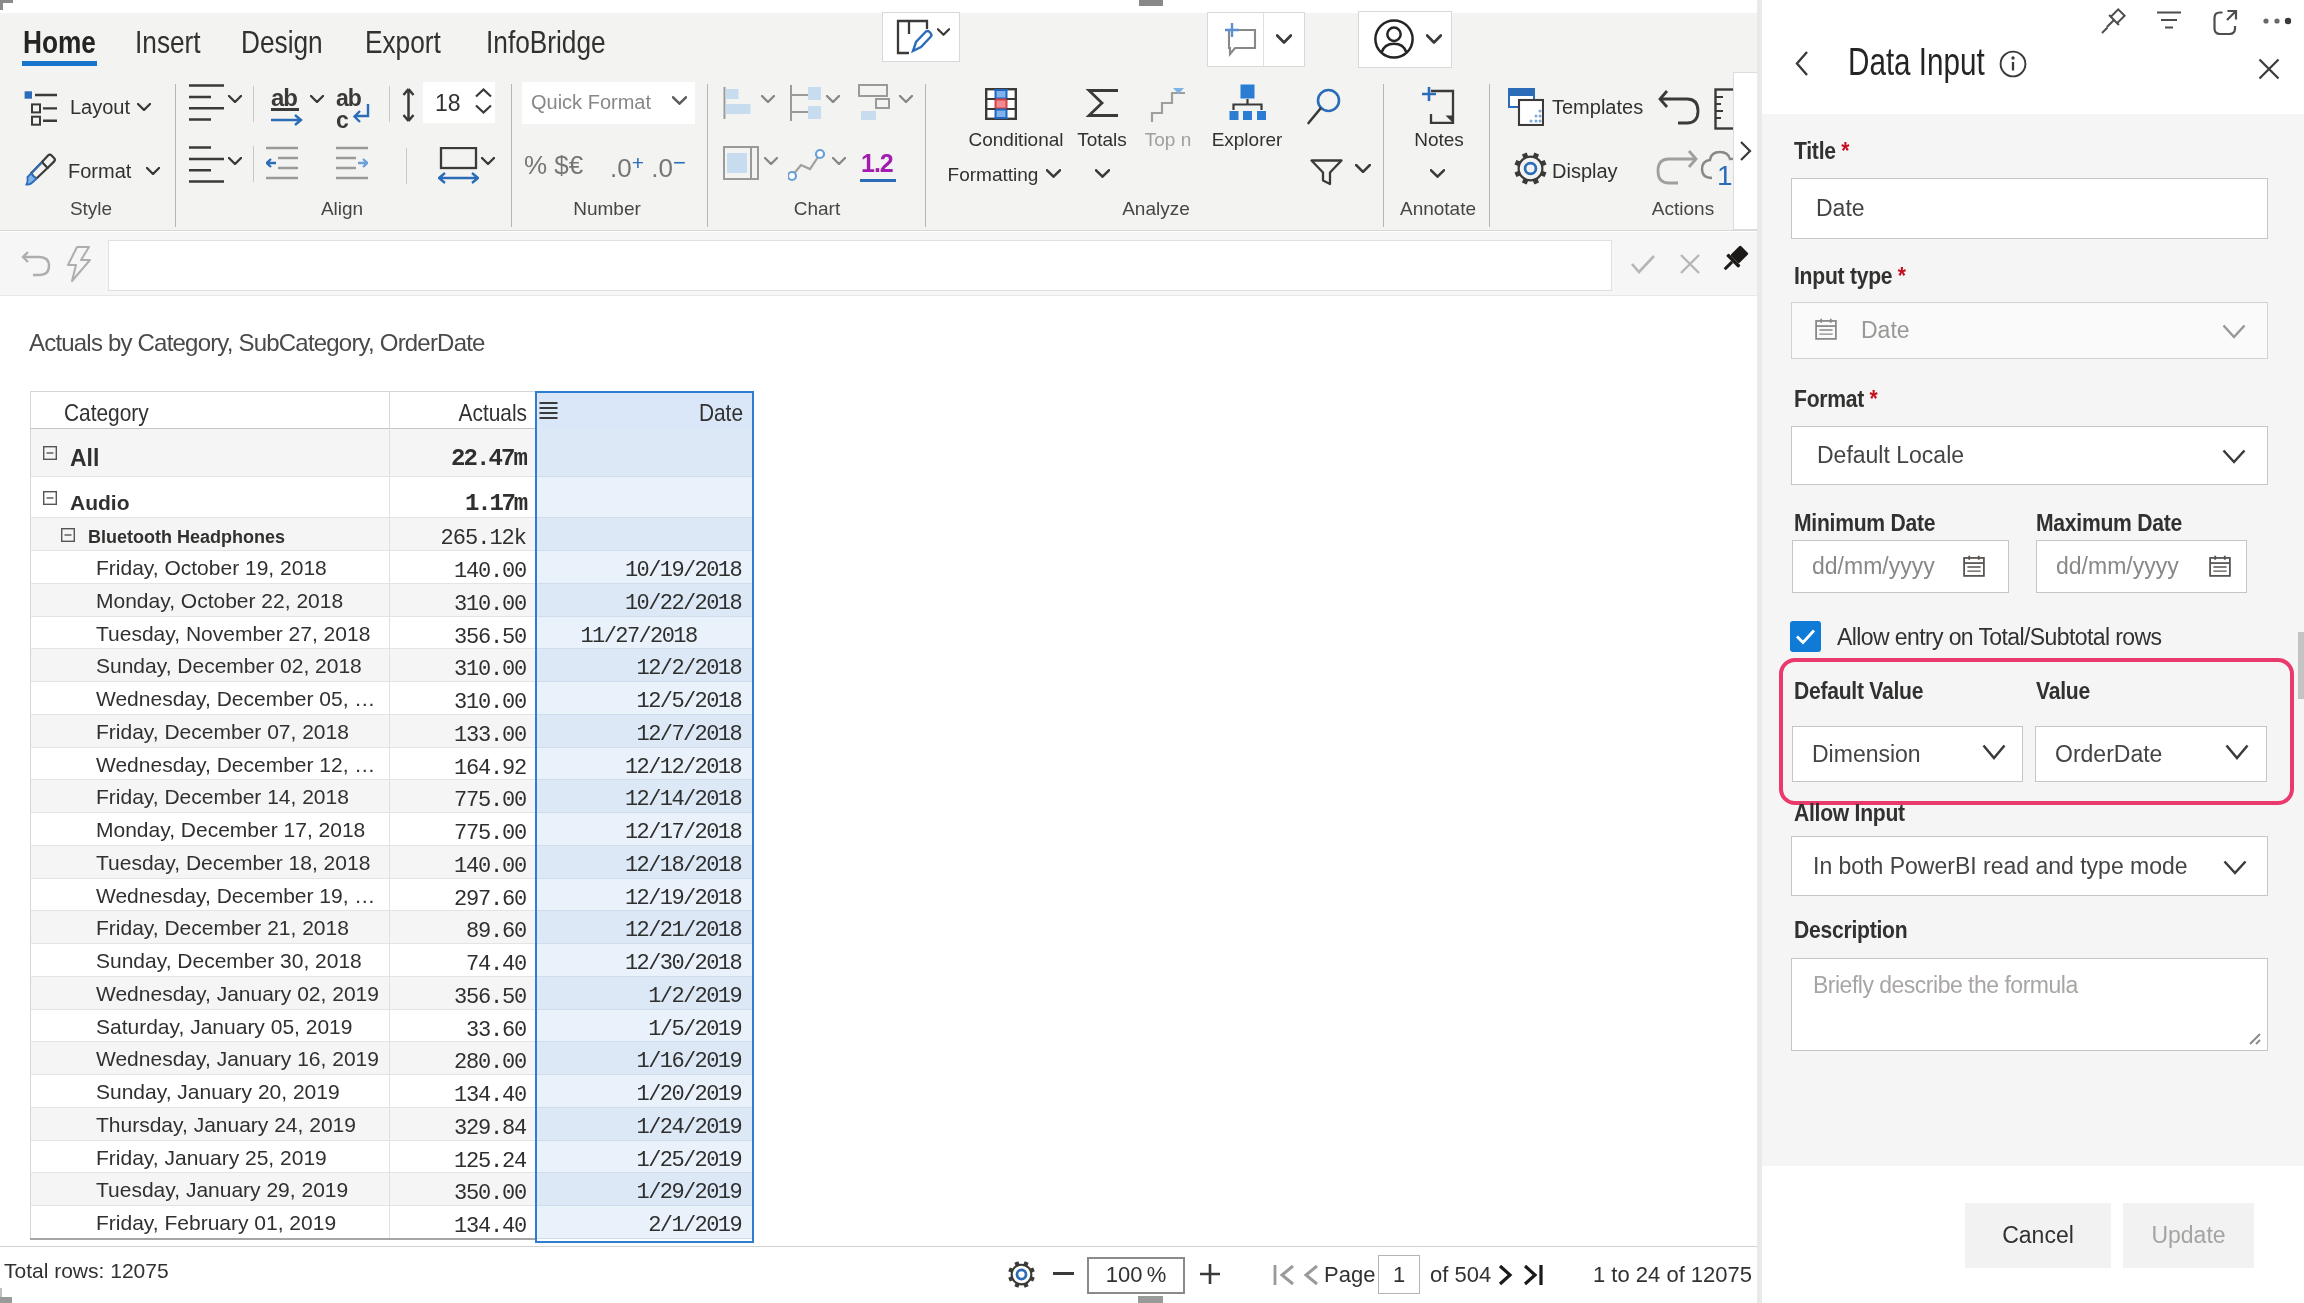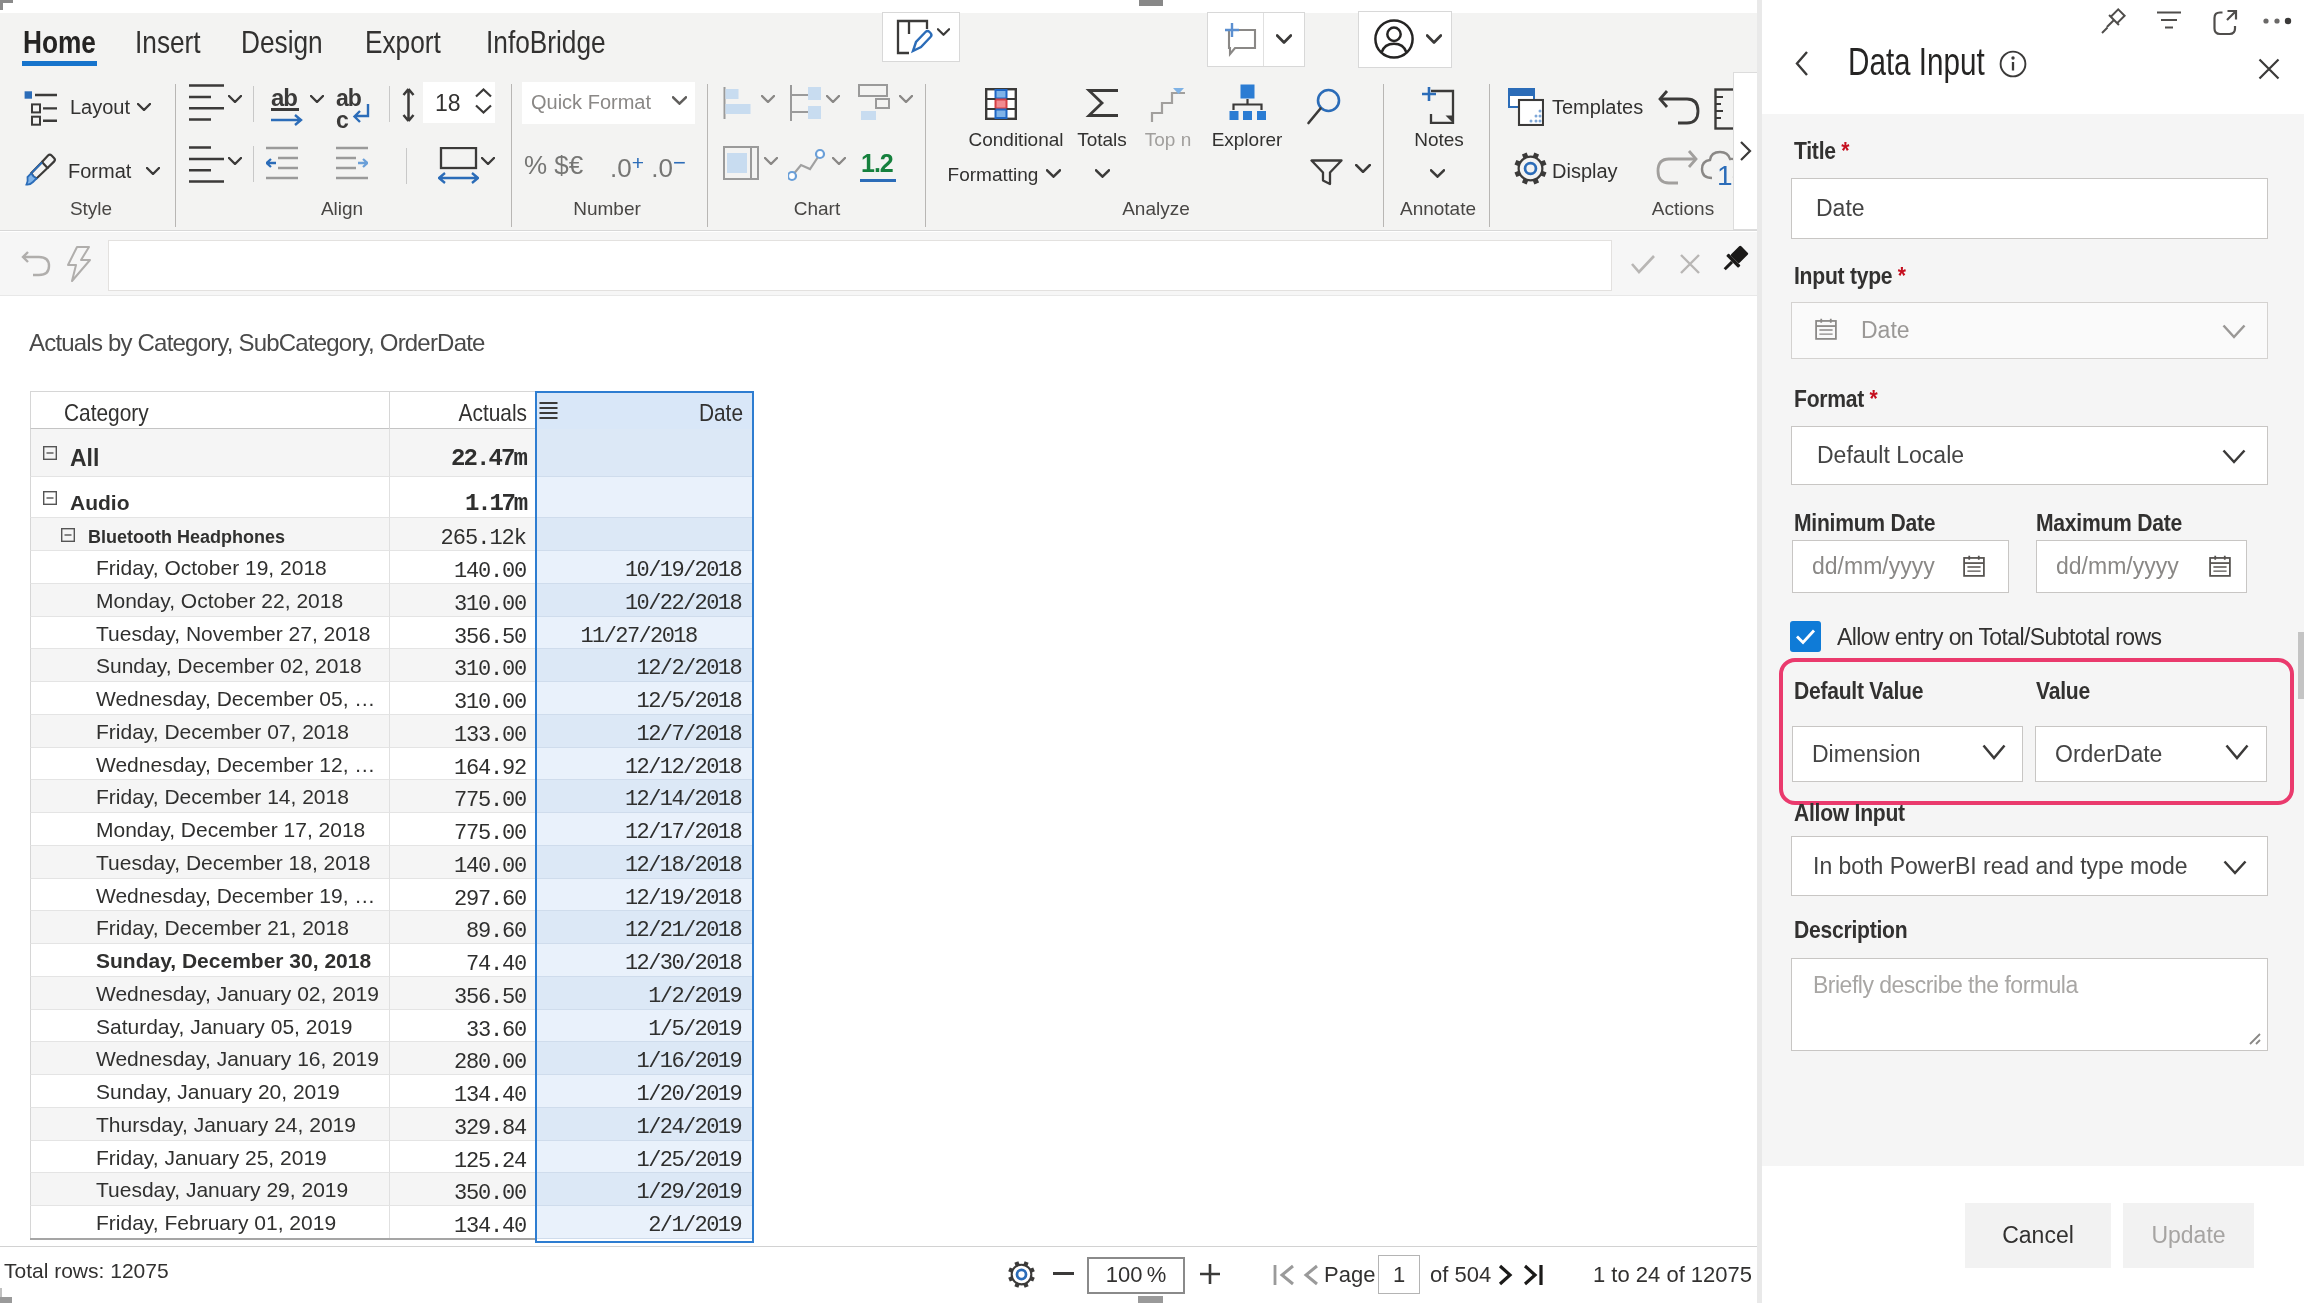--- a/index.html
+++ b/index.html
@@ -154,21 +154,21 @@
     <path d="M1 1 L7 7 L13 1" fill="none" stroke="#8a8886" stroke-width="2.4" stroke-linecap="round" stroke-linejoin="round"></path>
   </svg>
 <svg class="ic" style="left:788px;top:146px" width="38" height="36" viewBox="0 0 38 36">
 <path d="M4 30 L13 19 L22 23 L32 8" stroke="#a0a0a0" stroke-width="2.2" fill="none"></path>
 <circle cx="4" cy="30" r="4" fill="#fff" stroke="#6a9fd8" stroke-width="2.2"></circle>
 <circle cx="32" cy="8" r="4" fill="#fff" stroke="#6a9fd8" stroke-width="2.2"></circle>
   </svg>
 <svg class="ic" style="left:832px;top:157px" width="14" height="8" viewBox="0 0 14 8">
     <path d="M1 1 L7 7 L13 1" fill="none" stroke="#8a8886" stroke-width="2.4" stroke-linecap="round" stroke-linejoin="round"></path>
   </svg>
-<div class="a" style="left:861px;top:151px;font-size:25px;font-weight:700;color:#15803d;line-height:1;letter-spacing:-1px">1.2</div>
+<div class="a" style="left:861px;top:151px;font-size:25px;font-weight:700;color:#a21caf;line-height:1;letter-spacing:-1px">1.2</div>
 <div class="a" style="left:860px;top:179px;width:36px;height:3px;background:#2b6cb8"></div>
 <svg class="ic" style="left:985px;top:88px" width="32" height="32" viewBox="0 0 32 32">
 <rect x="1.2" y="1.2" width="29.6" height="29.6" fill="#fff" stroke="#3b3a39" stroke-width="2.4"></rect>
 <rect x="10.5" y="2" width="11" height="8.5" fill="#7fb3e8" stroke="#1e66c4" stroke-width="2"></rect>
 <rect x="10.5" y="11.5" width="11" height="9" fill="#f28b90" stroke="#d43f44" stroke-width="2"></rect>
 <rect x="10.5" y="21.5" width="11" height="8.5" fill="#7fb3e8" stroke="#1e66c4" stroke-width="2"></rect>
 <path d="M2 11 H10.5 M2 21 H10.5 M21.5 11 H30 M21.5 21 H30" stroke="#3b3a39" stroke-width="2"></path>
   </svg>
 <div class="b2" style="left:956px;top:130px;width:120px">Conditional</div>
 <div class="b2" style="left:938px;top:165px;width:110px">Formatting</div>
@@ -415,21 +415,21 @@
 <div class="a mono" style="left:536px;top:878.5px;width:205px;height:32.75px;line-height:40.75px;font-size:22px;letter-spacing:-1.6px;color:#2f2f2e;text-align:right">12/19/2018</div>
 <div class="a" style="left:30px;top:911.25px;width:359px;height:32.75px;background:#f5f5f5;border-left:1px solid #d6d6d6;border-bottom:1px solid #e4e4e4"></div>
 <div class="a" style="left:389px;top:911.25px;width:147px;height:32.75px;background:#f5f5f5;border-left:1px solid #e0e0e0;border-bottom:1px solid #e4e4e4"></div>
 <div class="a" style="left:536px;top:911.25px;width:216px;height:32.75px;background:#dce8f6;border-bottom:1px solid #cfdcec"></div>
 <div class="a" style="left:96px;top:911.25px;width:289px;height:32.75px;line-height:33.75px;font-size:21px;font-weight:400;color:#30302f;white-space:nowrap;overflow:hidden">Friday, December 21, 2018</div>
 <div class="a mono" style="left:389px;top:911.25px;width:137px;height:32.75px;line-height:41.75px;font-size:22px;font-weight:400;letter-spacing:-1.2px;color:#2f2f2e;text-align:right">89.60</div>
 <div class="a mono" style="left:536px;top:911.25px;width:205px;height:32.75px;line-height:40.75px;font-size:22px;letter-spacing:-1.6px;color:#2f2f2e;text-align:right">12/21/2018</div>
 <div class="a" style="left:30px;top:944.0px;width:359px;height:32.75px;background:#ffffff;border-left:1px solid #d6d6d6;border-bottom:1px solid #e4e4e4"></div>
 <div class="a" style="left:389px;top:944.0px;width:147px;height:32.75px;background:#ffffff;border-left:1px solid #e0e0e0;border-bottom:1px solid #e4e4e4"></div>
 <div class="a" style="left:536px;top:944.0px;width:216px;height:32.75px;background:#e9f1fb;border-bottom:1px solid #cfdcec"></div>
-<div class="a" style="left:96px;top:944.0px;width:289px;height:32.75px;line-height:33.75px;font-size:21px;font-weight:700;color:#30302f;white-space:nowrap;overflow:hidden">Sunday, December 30, 2018</div>
+<div class="a" style="left:96px;top:944.0px;width:289px;height:32.75px;line-height:33.75px;font-size:21px;font-weight:400;color:#30302f;white-space:nowrap;overflow:hidden">Sunday, December 30, 2018</div>
 <div class="a mono" style="left:389px;top:944.0px;width:137px;height:32.75px;line-height:41.75px;font-size:22px;font-weight:400;letter-spacing:-1.2px;color:#2f2f2e;text-align:right">74.40</div>
 <div class="a mono" style="left:536px;top:944.0px;width:205px;height:32.75px;line-height:40.75px;font-size:22px;letter-spacing:-1.6px;color:#2f2f2e;text-align:right">12/30/2018</div>
 <div class="a" style="left:30px;top:976.75px;width:359px;height:32.75px;background:#f5f5f5;border-left:1px solid #d6d6d6;border-bottom:1px solid #e4e4e4"></div>
 <div class="a" style="left:389px;top:976.75px;width:147px;height:32.75px;background:#f5f5f5;border-left:1px solid #e0e0e0;border-bottom:1px solid #e4e4e4"></div>
 <div class="a" style="left:536px;top:976.75px;width:216px;height:32.75px;background:#dce8f6;border-bottom:1px solid #cfdcec"></div>
 <div class="a" style="left:96px;top:976.75px;width:289px;height:32.75px;line-height:33.75px;font-size:21px;font-weight:400;color:#30302f;white-space:nowrap;overflow:hidden">Wednesday, January 02, 2019</div>
 <div class="a mono" style="left:389px;top:976.75px;width:137px;height:32.75px;line-height:41.75px;font-size:22px;font-weight:400;letter-spacing:-1.2px;color:#2f2f2e;text-align:right">356.50</div>
 <div class="a mono" style="left:536px;top:976.75px;width:205px;height:32.75px;line-height:40.75px;font-size:22px;letter-spacing:-1.6px;color:#2f2f2e;text-align:right">1/2/2019</div>
 <div class="a" style="left:30px;top:1009.5px;width:359px;height:32.75px;background:#ffffff;border-left:1px solid #d6d6d6;border-bottom:1px solid #e4e4e4"></div>
 <div class="a" style="left:389px;top:1009.5px;width:147px;height:32.75px;background:#ffffff;border-left:1px solid #e0e0e0;border-bottom:1px solid #e4e4e4"></div>

